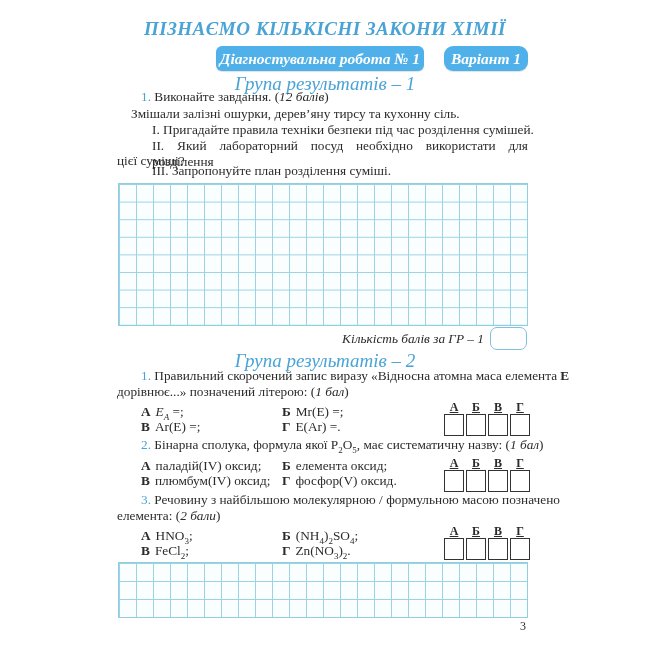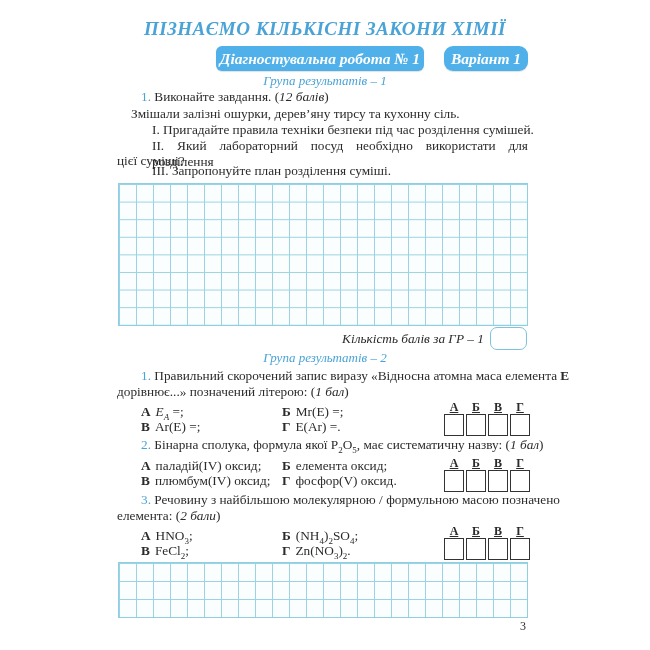--- a/index.html
+++ b/index.html
@@ -4,21 +4,21 @@
 <style>
   html, body { margin:0; padding:0; background:#ffffff; }
   body { width:650px; height:650px; position:relative; overflow:hidden;
          font-family:"Liberation Serif","DejaVu Serif",serif; color:#2b2b2b; }
   .abs { position:absolute; }
   .title { left:0; width:650px; top:18px; text-align:center; font-size:19px; font-weight:bold;
            color:#4aa3d6; letter-spacing:0.5px;font-style:italic; }
   .badge { background:#4fb0ea; color:#fff; border-radius:6px; font-style:italic; font-weight:bold;
            font-size:15.5px; text-align:center; line-height:25px; height:25px; top:46px;
            box-shadow:0 1px 1px rgba(0,0,0,0.12); }
-  .group { left:0; width:650px; text-align:center; font-style:italic; color:#4aa3d6; font-size:13px; }
+  .group { left:0; width:650px; text-align:center; font-style:italic; color:#4aa3d6; font-size:19px; }
   .txt { font-size:13.3px; line-height:15.8px; }
   .num { color:#4aa3d6; }
   .grid { border:1px solid #8fcfe0;
     background-image:
       linear-gradient(to right, #9ad3e3 1px, transparent 1px),
       linear-gradient(to bottom, #9ad3e3 1px, transparent 1px);
     background-color:#fbfeff; }
   .score-box { border:1.5px solid #7ec3dc; border-radius:7px; background:#fff; }
   .opt { font-size:13.3px; }
   .opt b { font-weight:bold; margin-right:5px; }

